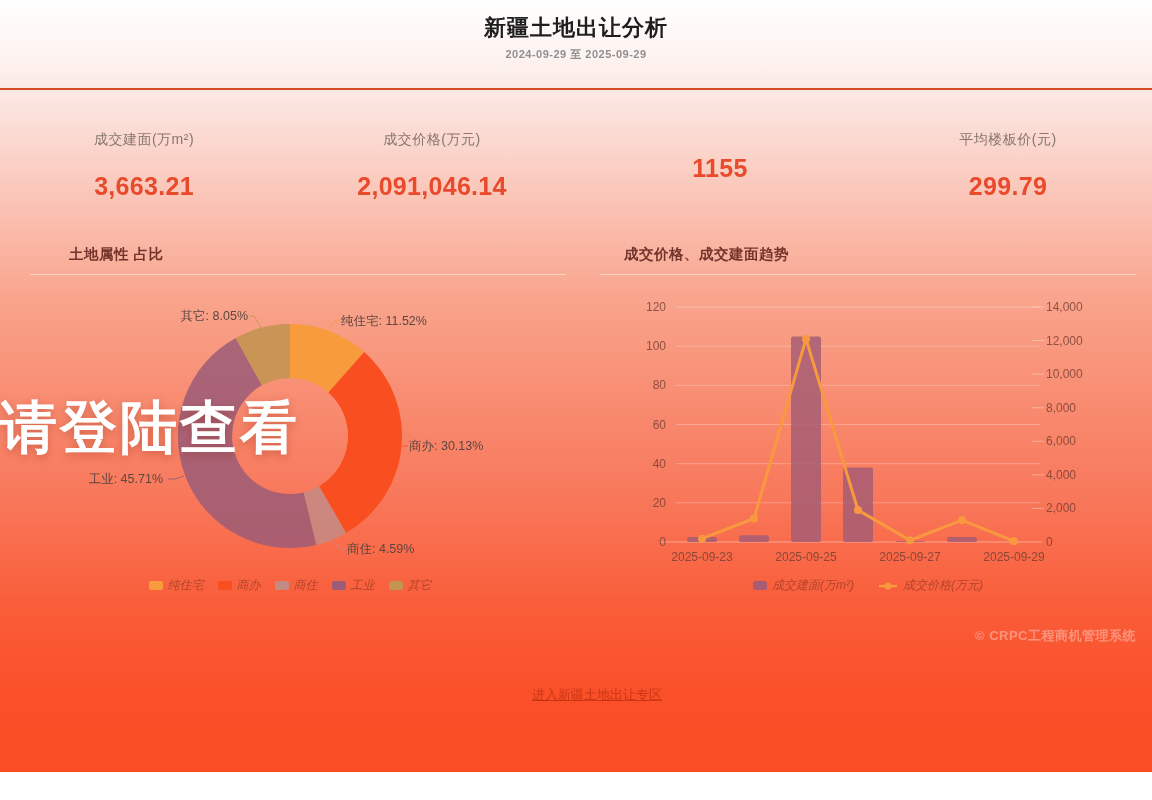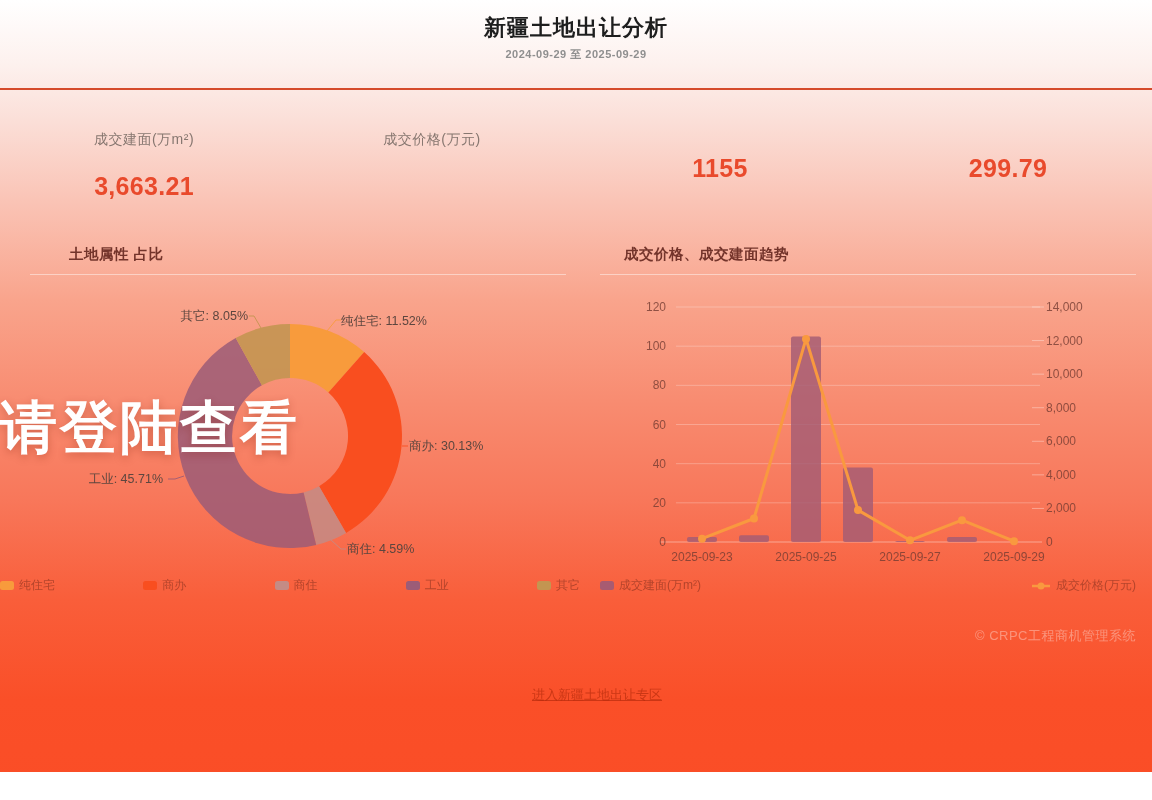--- a/index.html
+++ b/index.html
@@ -22,54 +22,56 @@
   .stat-value{margin-top:23px;font-size:25px;font-weight:700;color:#e94a2c;letter-spacing:.3px;}
   .panel-title{position:absolute;top:245px;font-size:14.5px;font-weight:700;
     color:#73342b;letter-spacing:.5px;}
   .left-title{left:36px;margin-left:33px;}
   .right-title{left:624px;}
   .panel-divider{position:absolute;top:274px;height:1px;background:rgba(255,255,255,.45);}
   .left-div{left:30px;width:536px;}
   .right-div{left:600px;width:536px;}
   #pie-svg{position:absolute;left:0;top:280px;}
   #trend-svg{position:absolute;left:600px;top:280px;}
-  .legend{position:absolute;display:flex;justify-content:space-between;align-items:center;
-    font-size:12px;color:rgba(124,44,28,.55);}
+  .legend{position:absolute;display:flex;justify-content:center;align-items:center;
+    font-size:12px;color:rgba(124,44,28,.55);font-style:italic;}
   .pie-legend{top:577px;left:0;width:580px;gap:14px;}
   .trend-legend{top:577px;left:600px;width:536px;gap:24px;}
   .legend-item{display:flex;align-items:center;gap:5px;cursor:pointer;}
   .swatch{width:14px;height:9px;border-radius:2.5px;display:inline-block;}
   .watermark{position:absolute;top:390px;left:0;width:100%;
     font-size:57px;font-weight:900;color:#ffffff;letter-spacing:3px;z-index:40;
     text-shadow:0 3px 9px rgba(130,30,10,.30);}
   .brand{position:absolute;top:627px;right:16px;font-size:13px;
-    color:rgba(255,255,255,.35);letter-spacing:.5px;}
+    color:rgba(255,255,255,.35);letter-spacing:.5px;font-weight:bold;}
   .footer-link{position:absolute;top:686px;left:0;width:100%;text-align:center;
     font-size:13px;color:rgba(172,38,8,.6);text-decoration:underline;cursor:pointer;padding-left:21px;}
 </style>
 </head>
 <body>
 
 <div class="page">
   <div class="title">新疆土地出让分析</div>
   <div class="subtitle">2024-09-29 至 2025-09-29</div>
   <div class="top-divider"></div>
 
   <div class="stats">
     <div class="stat">
       <div class="stat-label">成交建面(万m²)</div>
       <div class="stat-value">3,663.21</div>
     </div>
     <div class="stat">
       <div class="stat-label">成交价格(万元)</div>
+      <div class="stat-value">2,091,046.14</div>
     </div>
     <div class="stat">
       <div class="stat-value">1155</div>
     </div>
     <div class="stat">
+      <div class="stat-label">平均楼板价(元)</div>
       <div class="stat-value">299.79</div>
     </div>
   </div>
 
   <div class="panel-title left-title">土地属性 占比</div>
   <div class="panel-title right-title">成交价格、成交建面趋势</div>
   <div class="panel-divider left-div"></div>
   <div class="panel-divider right-div"></div>
 
   <svg id="pie-svg" width="580" height="330" viewBox="0 280 580 330">

